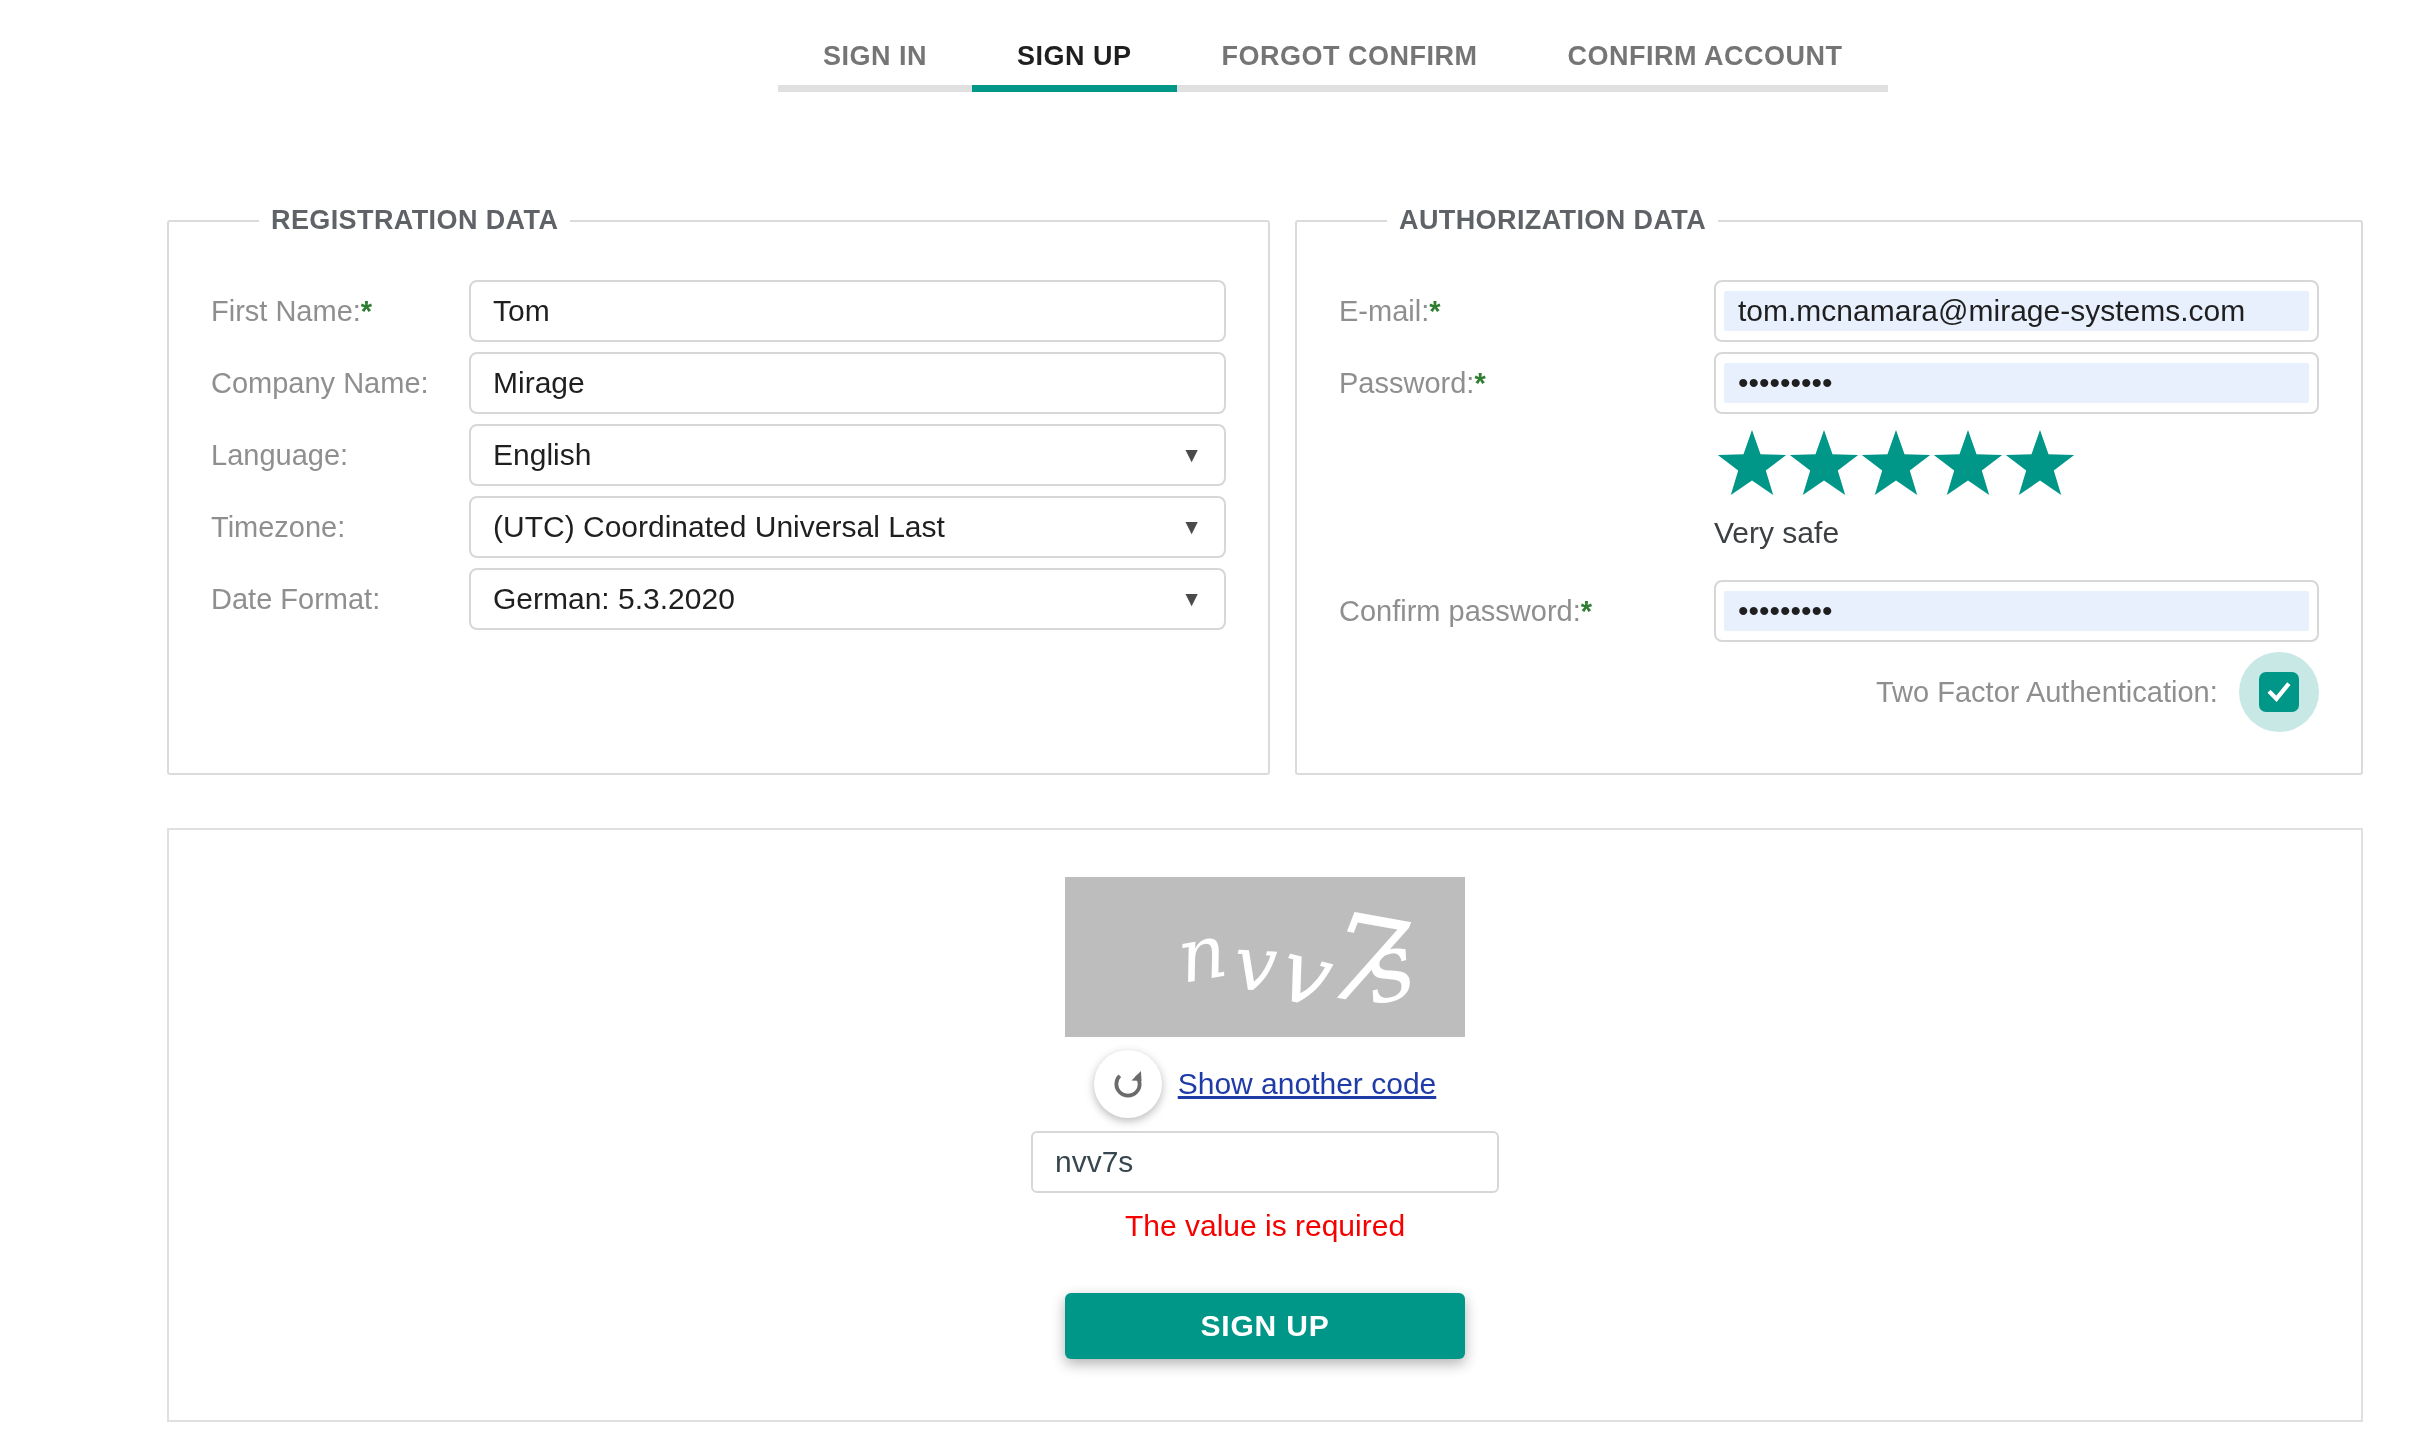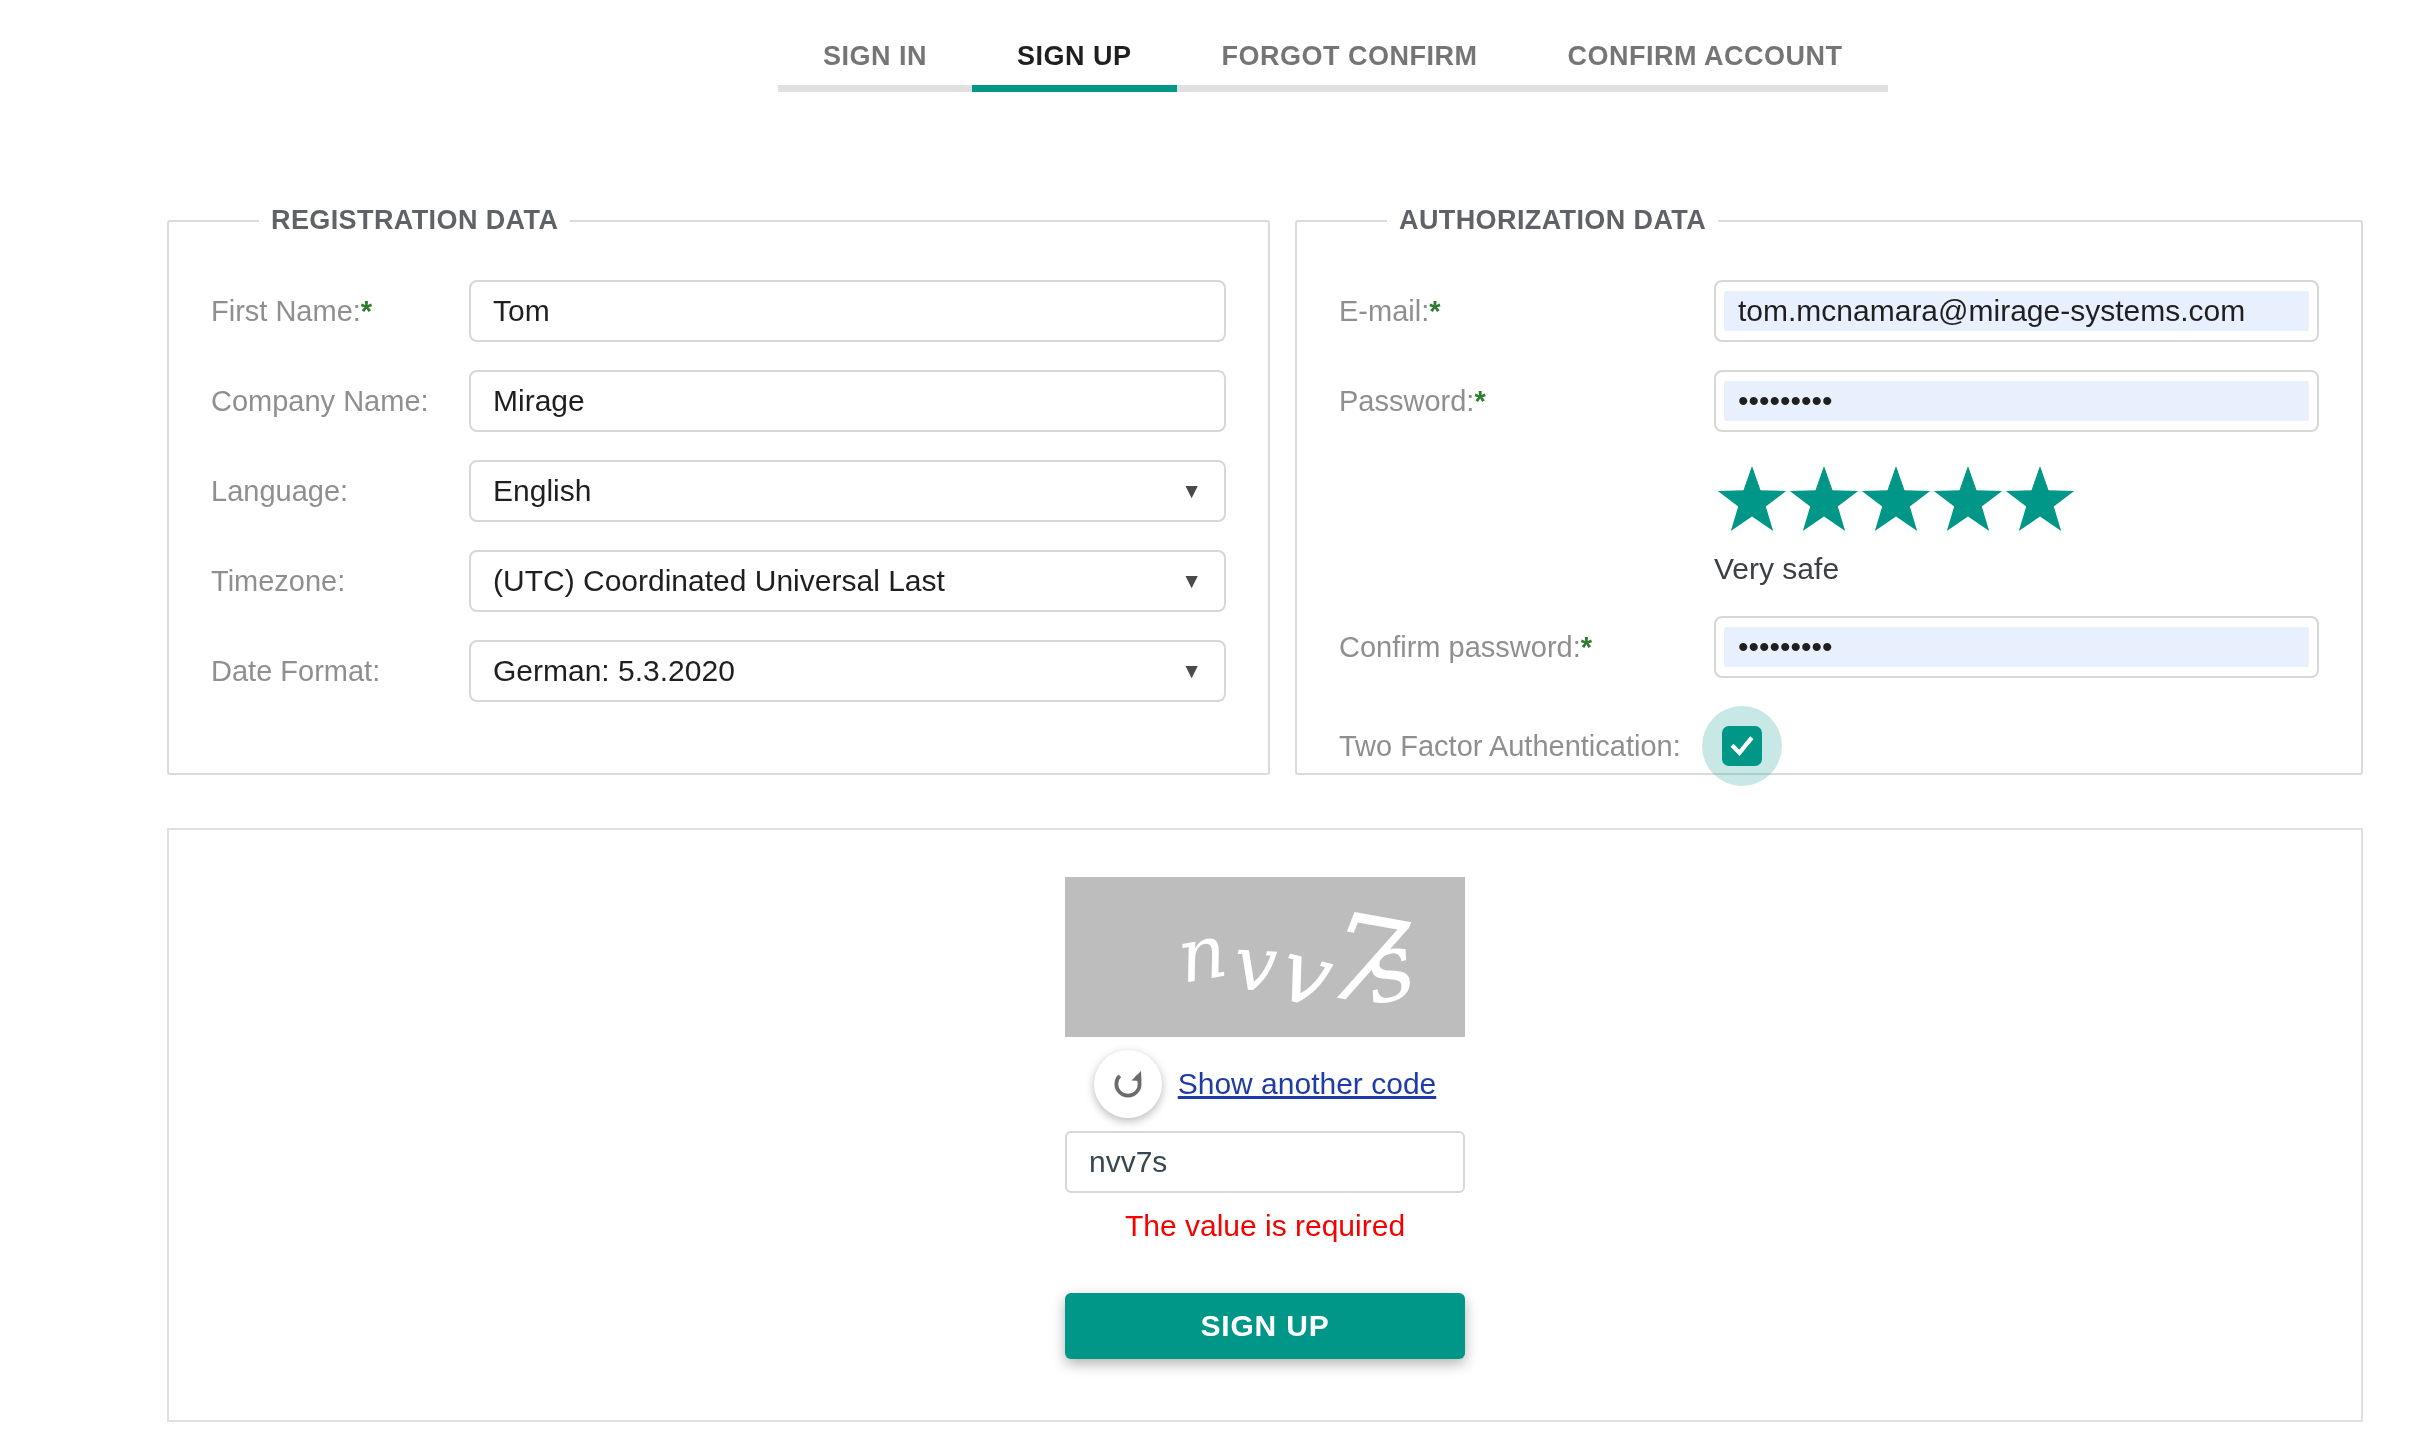--- a/index.html
+++ b/index.html
@@ -30,21 +30,21 @@
     margin: 0; padding: 0 42px; background: #fff;
   }
   #reg-fieldset  { left: 167px;  top: 205px; width: 1103px; height: 570px; }
   #auth-fieldset { left: 1295px; top: 205px; width: 1068px; height: 570px; }
   legend {
     font-size: 27px; font-weight: bold; color: #5f6368; letter-spacing: .4px;
     padding: 0 12px; margin-left: 48px;
   }
   .fbody { padding-top: 44px; }
 
-  .row { display: flex; align-items: center; margin-bottom: 28px; min-height: 62px; }
+  .row { display: flex; align-items: center; margin-bottom: 10px; min-height: 62px; justify-content: flex-end; }
   .lbl { font-size: 29px; color: #8f8f8f; flex: none; }
   #reg-fieldset  .lbl { width: 258px; }
   #auth-fieldset .lbl { width: 375px; }
   .req { color: var(--asterisk-green, #2e7d32); font-weight: bold; }
 
   .field {
     flex: 1; height: 62px; border: 2px solid #d7d7d7; border-radius: 8px;
     display: flex; align-items: center; padding: 0 22px;
     font-size: 30px; color: #1f1f1f; position: relative; background: #fff;
   }
@@ -85,21 +85,21 @@
   .captcha-img { margin-top: 47px; width: 400px; height: 160px; background: var(--captcha-gray, #bdbdbd); }
   .refresh-row { margin-top: 13px; display: flex; align-items: center; }
   .refresh-btn {
     width: 68px; height: 68px; border-radius: 50%; background: #fff;
     box-shadow: 0 3px 10px rgba(0,0,0,.28);
     display: flex; align-items: center; justify-content: center;
     cursor: pointer; margin-right: 16px; flex: none;
   }
   .link { font-size: 30px; color: var(--link-blue, #1f3ba8); text-decoration: underline; cursor: pointer; }
   .captcha-field {
-    margin-top: 13px; width: 400px; height: 62px; border: 2px solid #d7d7d7; border-radius: 6px;
+    margin-top: 13px; width: 468px; height: 62px; border: 2px solid #d7d7d7; border-radius: 6px;
     display: flex; align-items: center; padding: 0 20px; font-size: 30px; color: #37474f;
   }
   .captcha-field input { width: 100%; border: none; outline: none; font: inherit; color: inherit; background: transparent; }
   .error { margin-top: 16px; font-size: 30px; color: var(--error-red, #f60000); }
   .signup-btn {
     margin-top: 50px; width: 400px; height: 66px;
     background: var(--accent-teal, #009688); color: #fff;
     font-family: inherit; font-weight: bold; font-size: 30px; letter-spacing: .8px;
     border: none; border-radius: 6px; box-shadow: 0 5px 14px rgba(0,0,0,.3); cursor: pointer;
   }

